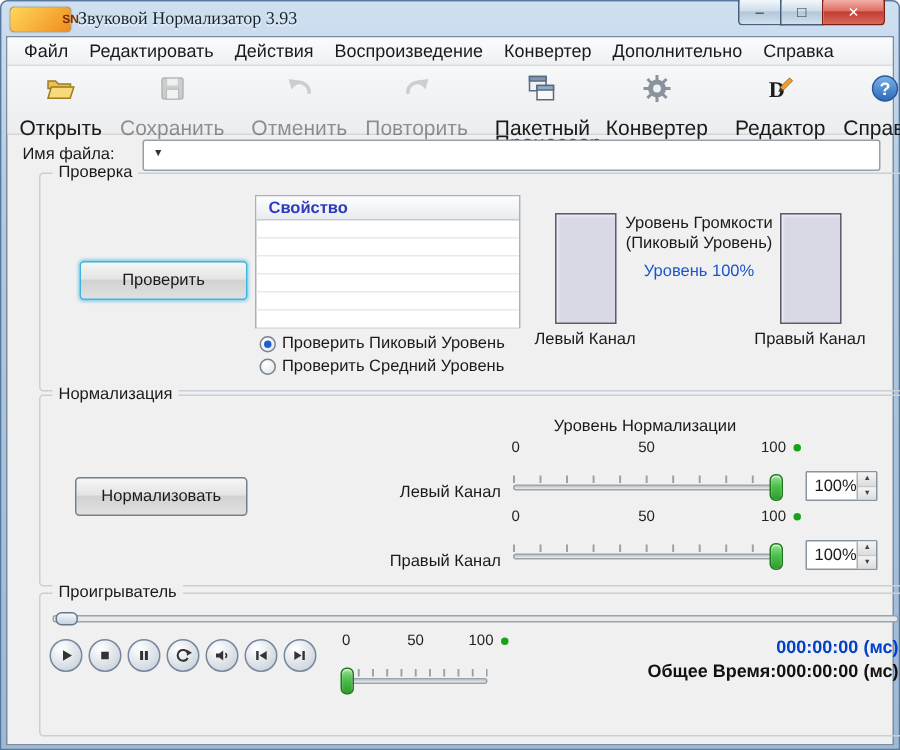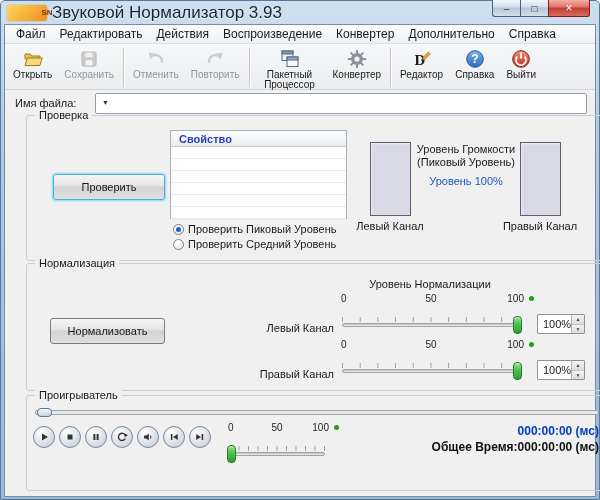--- a/index.html
+++ b/index.html
@@ -7,21 +7,21 @@
   body { font-family:"Liberation Sans","DejaVu Sans",sans-serif; font-size:11px; color:#1a1a1a; background:#fff; }
 
   
   .window { position:relative; width:600px; height:500px;
     background:linear-gradient(180deg,#cfe0f0 0%,#b2cbe3 25%,#9db9d6 100%);
     border:1px solid #56789c; border-radius:5px 5px 0 0; padding:0 3px 3px 3px; }
   .titlebar { height:23px; display:flex; align-items:center; position:relative; }
   .app-icon { width:28px; height:16px; border-radius:3px; margin:0 5px 0 3px;
     background:linear-gradient(135deg,#ffd75a,#ef8d1e); color:#7c2d00; font-size:8px; font-weight:bold;
     display:flex; align-items:center; justify-content:center; box-shadow:0 0 1px #7a5200;padding-left:40px; }
-  .title { font-size:17px; color:#17242f; text-shadow:0 1px 1px rgba(255,255,255,.85); }
+  .title { font-size:12px; color:#17242f; text-shadow:0 1px 1px rgba(255,255,255,.85);font-family:Liberation Serif, serif; }
   .caption { position:absolute; top:-1px; right:6px; display:flex; }
   .cap-btn { width:28px; height:17px; border:1px solid #44607c; border-top:none;
     display:flex; align-items:center; justify-content:center; font-size:10px; color:#243240; cursor:default;
     background:linear-gradient(180deg,#f2f7fc 0%,#cfdde9 45%,#b3c6d8 50%,#d3e0ec 100%); }
   .cap-btn.min { border-radius:0 0 0 3px; border-right:none; }
   .cap-btn.max { border-right:none; }
   .cap-btn.close { width:42px; color:#fff; font-size:12px; border-radius:0 0 3px 0;
     background:linear-gradient(180deg,#f3b0a6 0%,#dd6f63 45%,#c23d31 50%,#d96a5c 100%); border-color:#7c2018; }
 
   
@@ -29,21 +29,21 @@
 
   .menubar { height:19px; display:flex; align-items:flex-start; padding-left:4px;
     background:linear-gradient(180deg,#fafbfc,#eef1f4); border-bottom:1px solid #d9dcdf; }
   .menu-item { padding:2px 7px; font-size:12px; color:#1a1a1a; cursor:default; }
 
   .toolbar { height:46px; display:flex; align-items:flex-start; padding:2px 2px 0 2px;
     background:linear-gradient(180deg,#f6f7f8,#ebedef); border-bottom:1px solid #d4d6d8; }
   .tb-btn { display:flex; flex-direction:column; align-items:center; gap:1px; padding:2px 5px 1px;
     border:1px solid transparent; border-radius:3px; cursor:default; }
   .tb-btn .tb-icon { height:20px; display:flex; align-items:center; justify-content:center; }
-  .tb-label { font-size:10px; text-align:center; line-height:10px; white-space:nowrap; }
+  .tb-label { font-size:14px; text-align:center; line-height:10px; white-space:nowrap;margin-top:10px; }
   .tb-btn.wrap .tb-label { white-space:normal; width:62px; }
   .tb-btn.disabled { opacity:.45; filter:grayscale(1); }
   .tb-sep { width:1px; align-self:stretch; margin:2px 3px; background:#c6c8ca; box-shadow:1px 0 0 #fdfdfd; }
 
   
   .filerow { position:absolute; top:68px; left:6px; right:6px; height:21px; }
   .file-label { position:absolute; left:4px; top:4px; }
   .combo { position:absolute; left:84px; right:2px; top:0; height:21px; background:#fff;
     border:1px solid #96a0aa; border-radius:2px; }
   .combo-arrow { position:absolute; left:6px; top:5px; font-size:7px; color:#333; }

